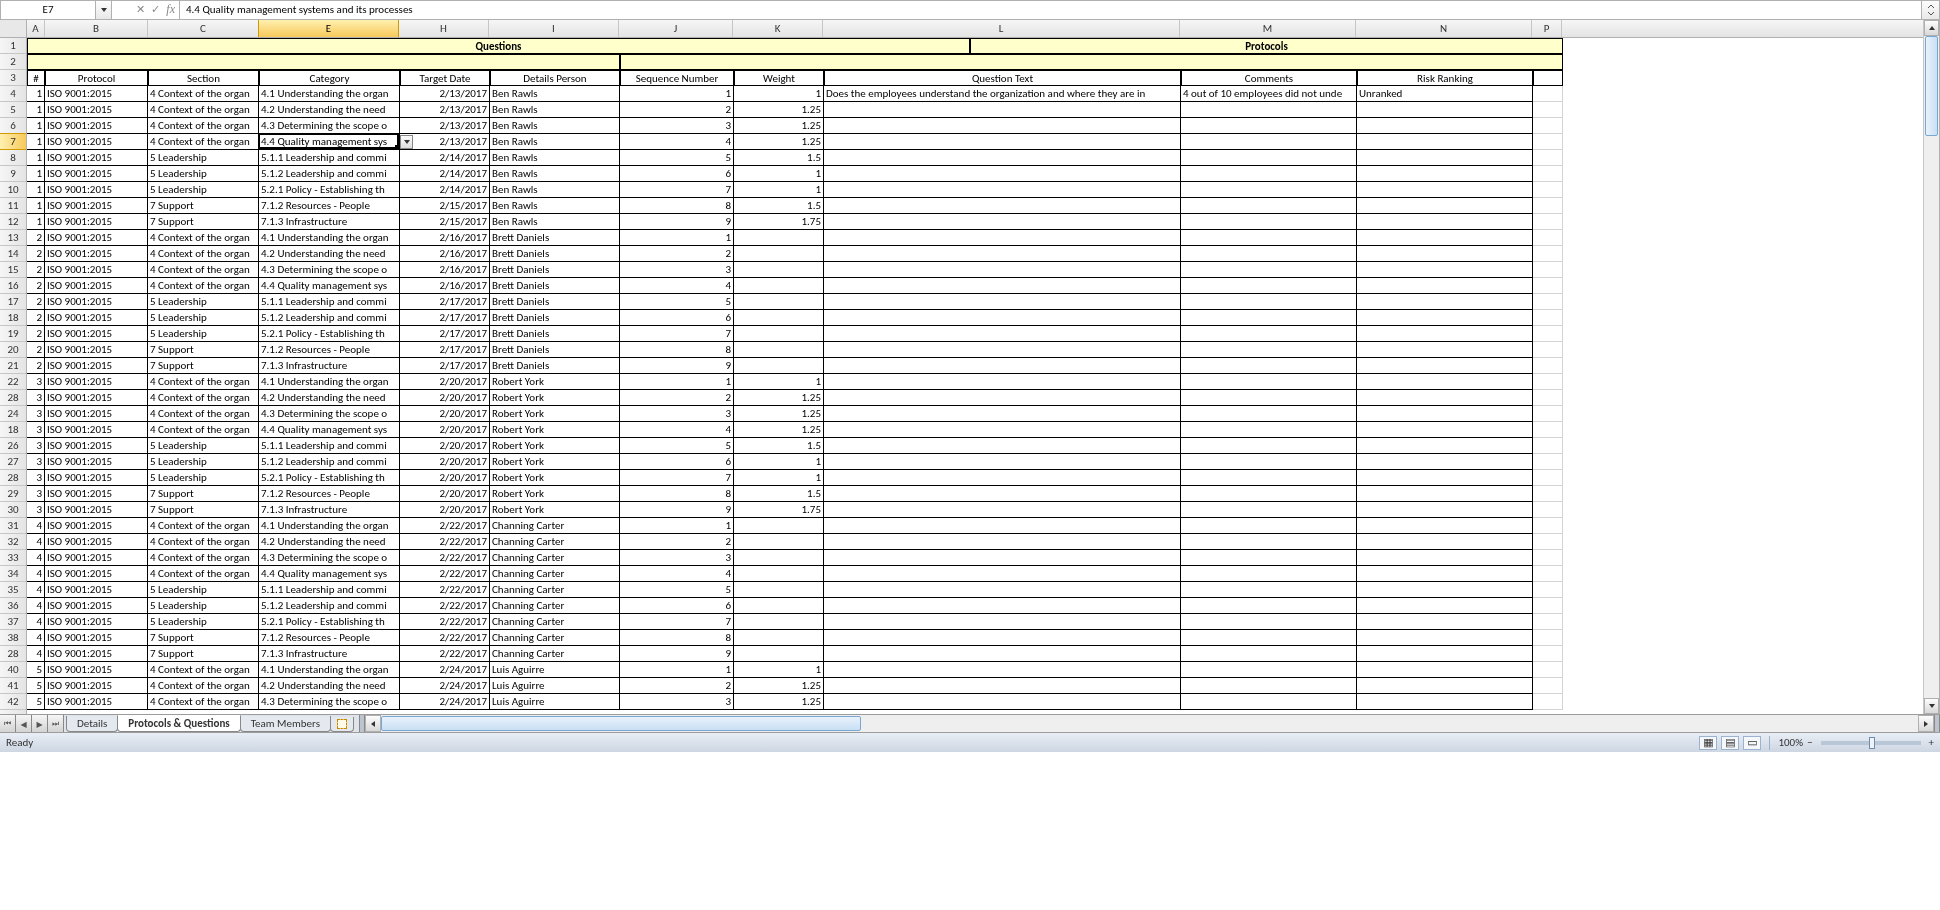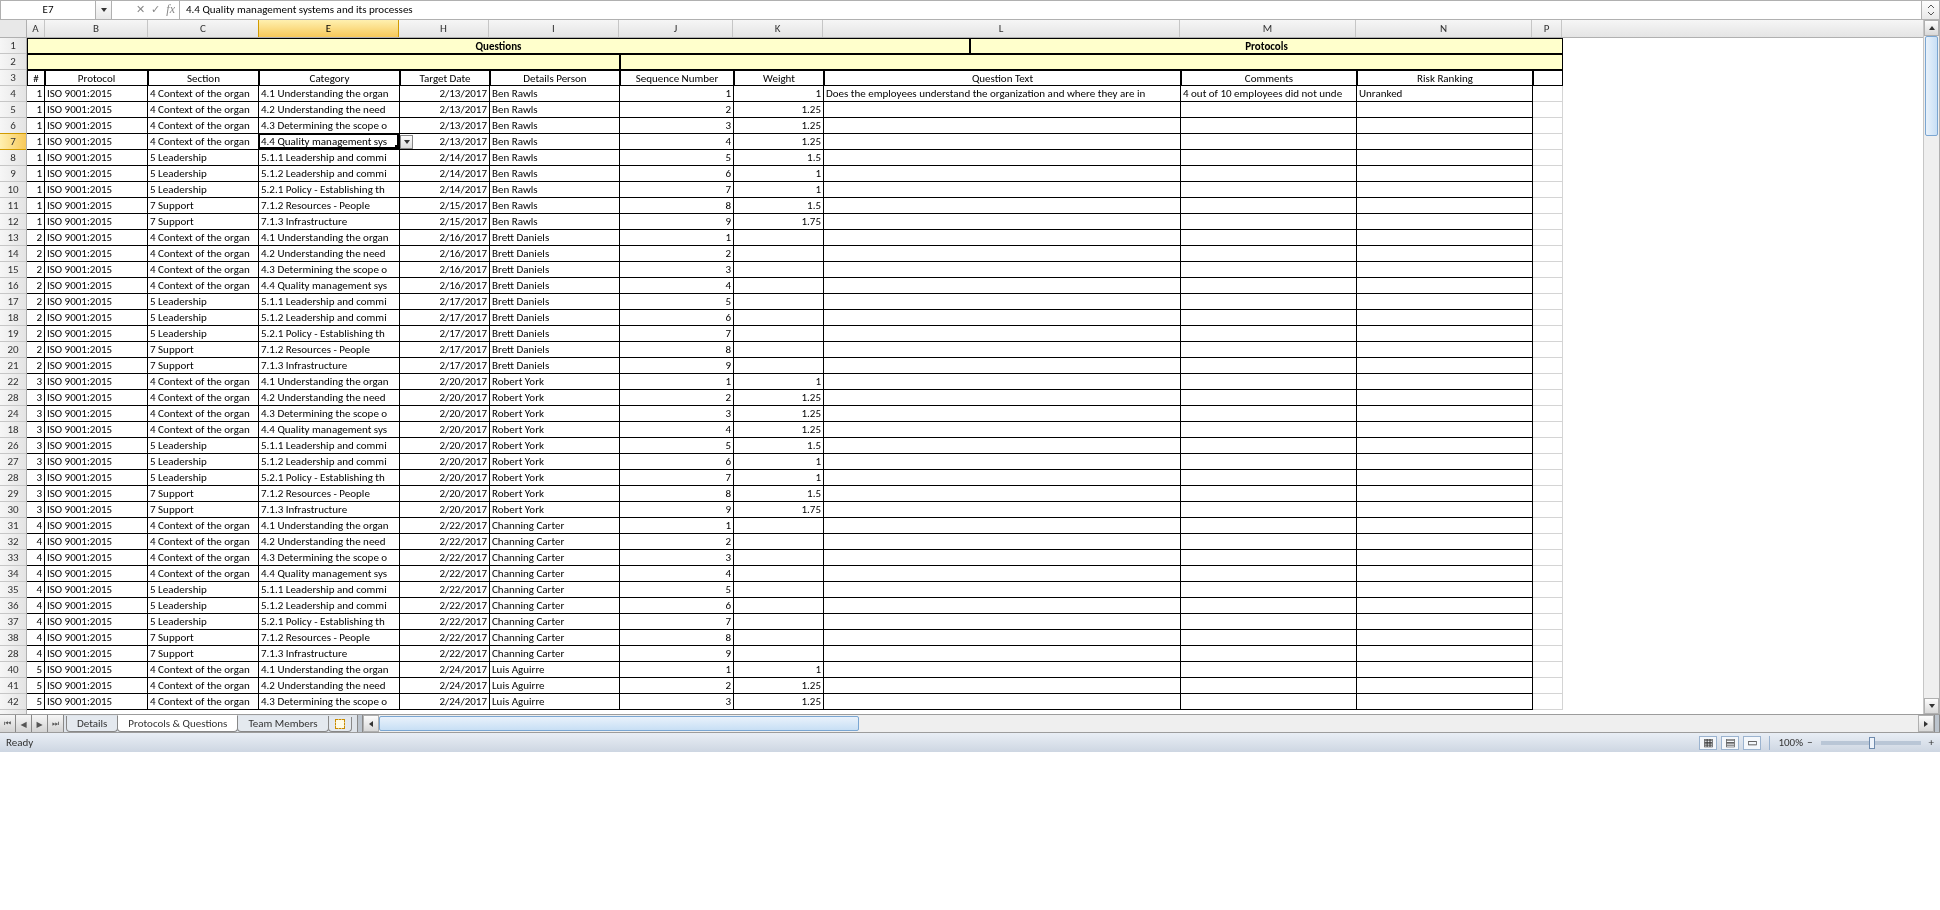--- a/index.html
+++ b/index.html
@@ -238,21 +238,21 @@
   background: #e4e9ef;
   border: 1px solid #888;
   border-top:none;
   border-radius: 0 0 4px 4px;
   margin-right: -1px;
   color:#333;
   position:relative;
 }
 .tab.active {
   background: #fff;
-  font-weight: normal;
+  font-weight: bold;
   z-index:2;
   border-top: 1px solid #fff;
   margin-top:-1px;
 }
 .tab-spacer { width: 6px; }
 .hsplit {
   width: 6px; background: #bcc4cd;
   border-left:1px solid #888; border-right:1px solid #888;
 }
 .hscroll {

